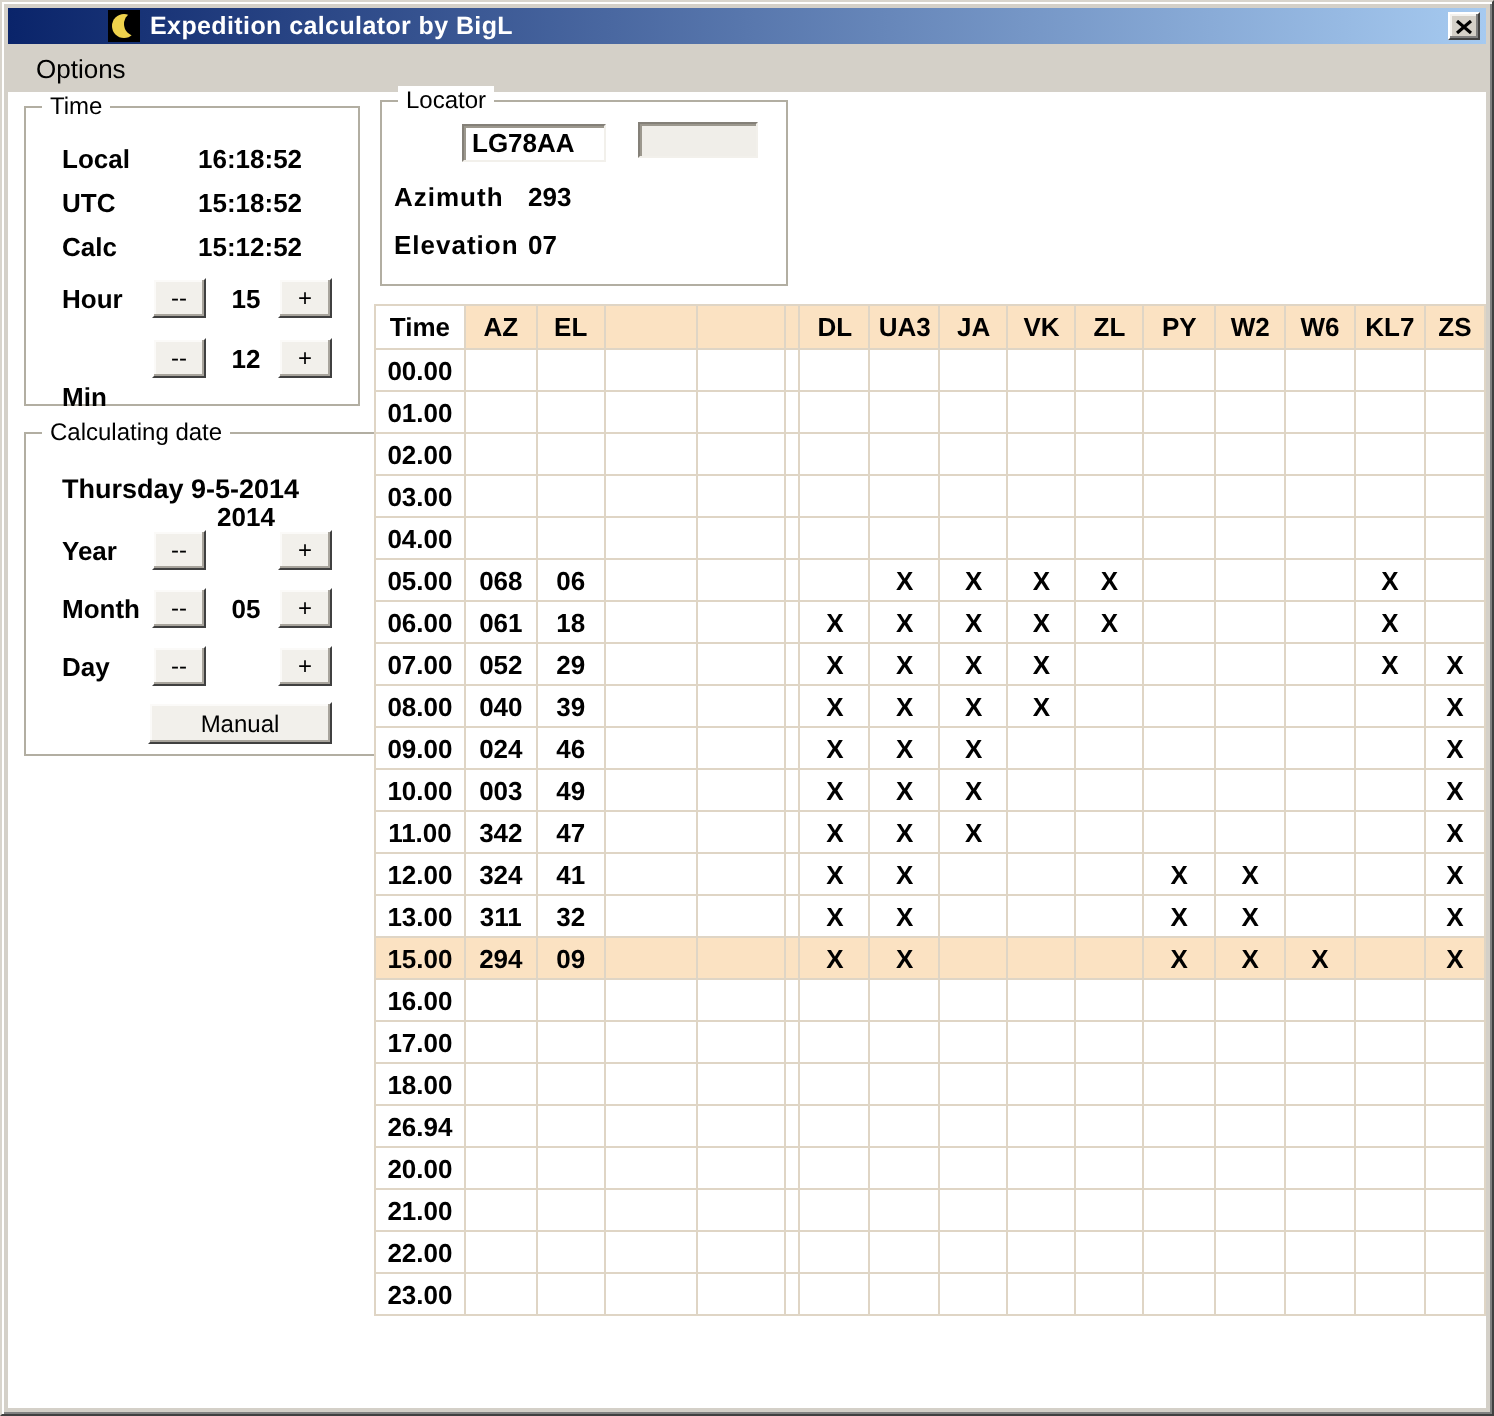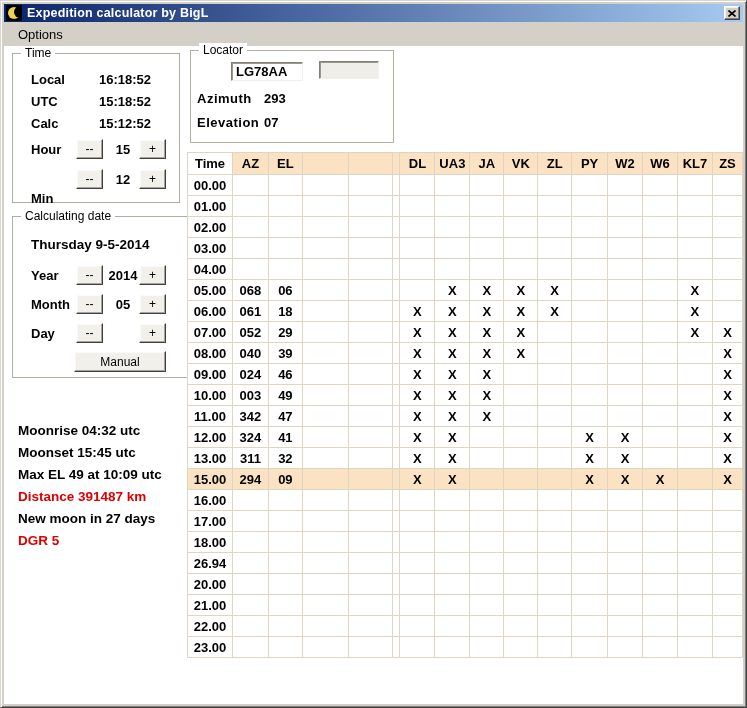--- a/index.html
+++ b/index.html
@@ -10,21 +10,21 @@
   }
   *{margin:0;padding:0;box-sizing:border-box;}
   body{background:#808080;font-family:"Liberation Sans","DejaVu Sans",sans-serif;}
   .window{position:relative;width:747px;height:708px;background:var(--window-chrome);overflow:hidden;}
   .window::after{content:"";position:absolute;inset:0;pointer-events:none;
     border:1px solid #404040;border-top-color:#D8D4CC;border-left-color:#D8D4CC;
     box-shadow:inset 1px 1px 0 #FFFFFF, inset -1px -1px 0 #808080;}
   
   .titlebar{position:absolute;left:4px;top:4px;right:4px;height:18px;
     background:linear-gradient(to right,var(--titlebar-left),var(--titlebar-right));
-    display:flex;align-items:center;}
+    display:flex;align-items:center;padding-left:48px;}
   .app-icon{position:relative;width:16px;height:16px;margin-left:2px;background:#000;flex:0 0 16px;overflow:hidden;}
   .app-icon::before{content:"";position:absolute;left:2px;top:2px;width:12px;height:12px;border-radius:50%;background:var(--moon-yellow);}
   .app-icon::after{content:"";position:absolute;left:8px;top:1px;width:12px;height:12px;border-radius:50%;background:#000;}
   .title-text{color:#fff;font-weight:bold;font-size:12.5px;margin-left:5px;letter-spacing:.2px;white-space:nowrap;}
   .close-btn{position:absolute;right:3px;top:2px;width:16px;height:14px;
     background:#D4D0C8;border:1px solid;border-color:#FFFFFF #404040 #404040 #FFFFFF;
     box-shadow:inset -1px -1px 0 #808080, inset 1px 1px 0 #F4F2EE;
     display:flex;align-items:center;justify-content:center;padding:0;cursor:default;}
   
   .menubar{position:absolute;left:4px;top:22px;right:4px;height:24px;background:var(--window-chrome);}
@@ -99,44 +99,36 @@
       <span class="val spin-val" style="left:93px;top:118px;">12</span>
       <button class="btn3d spin-btn" style="left:126px;top:115px;">+</button>
     </div>
 
     <div class="group" style="left:8px;top:170px;width:177px;height:162px;">
       <span class="group-caption">Calculating date</span>
       <span class="lbl" style="left:18px;top:20px;font-size:13.5px;">Thursday 9-5-2014</span>
 
       <span class="lbl" style="left:18px;top:51px;">Year</span>
       <button class="btn3d spin-btn" style="left:63px;top:48px;">--</button>
-      <span class="val spin-val" style="left:93px;top:51px;">2014</span>
+      <span class="val spin-val" style="left:93px;top:34px;">2014</span>
       <button class="btn3d spin-btn" style="left:126px;top:48px;">+</button>
 
       <span class="lbl" style="left:18px;top:80px;">Month</span>
       <button class="btn3d spin-btn" style="left:63px;top:77px;">--</button>
       <span class="val spin-val" style="left:93px;top:80px;">05</span>
       <button class="btn3d spin-btn" style="left:126px;top:77px;">+</button>
 
       <span class="lbl" style="left:18px;top:109px;">Day</span>
       <button class="btn3d spin-btn" style="left:63px;top:106px;">--</button>
       <span class="val spin-val" style="left:93px;top:109px;margin-top:23px;">01</span>
       <button class="btn3d spin-btn" style="left:126px;top:106px;">+</button>
 
       <button class="btn3d" style="left:61px;top:134px;width:92px;height:21px;">Manual</button>
     </div>
 
-    <div style="position:absolute;left:14px;top:377px;">
-        <div class="moon-line">Moonrise 04:32 utc</div>
-        <div class="moon-line">Moonset 15:45 utc</div>
-        <div class="moon-line">Max EL 49 at 10:09 utc</div>
-        <div class="moon-line red">Distance 391487 km</div>
-        <div class="moon-line">New moon in 27 days</div>
-        <div class="moon-line red">DGR 5</div>
-      </div>
 
     <div class="group" style="left:186px;top:4px;width:204px;height:93px;">
       <span class="group-caption">Locator</span>
       <input class="sunk" style="left: 40px; top: 11px; width: 72px; height: 19px;" value="LG78AA">
       <input class="sunk" style="left: 128px; top: 10px; width: 60px; height: 18px; background: rgb(240, 238, 233);" value="">
       <span class="lbl" style="left:6px;top:40px;letter-spacing:.5px;">Azimuth</span>
       <span class="val" style="left:73px;top:40px;">293</span>
       <span class="lbl" style="left:6px;top:64px;letter-spacing:.5px;">Elevation</span>
       <span class="val" style="left:73px;top:64px;">07</span>
     </div>

